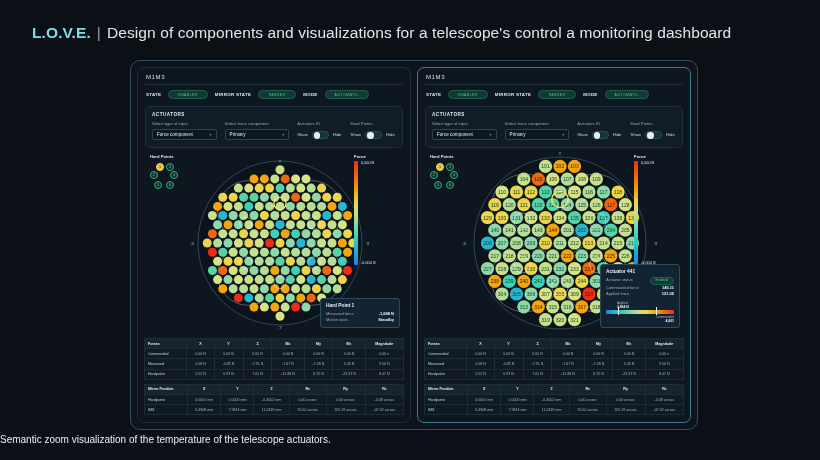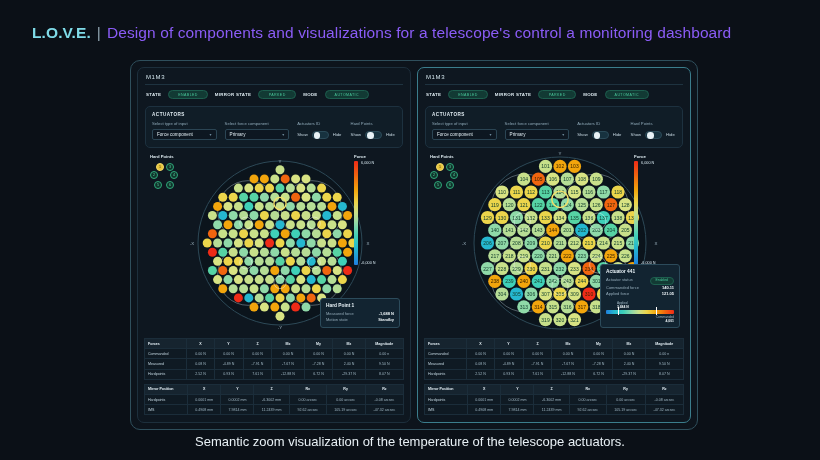--- a/index.html
+++ b/index.html
@@ -11,21 +11,21 @@
     position: relative;
   }
   
   .title-bar {
     position: absolute; left: 32px; top: 24px;
     display: flex; align-items: baseline; gap: 6px;
     font-size: 15.5px; letter-spacing: .1px;
   }
   .title-brand { color: #7fdbe8; font-weight: bold; text-align: center; }
   .title-sep { color: #8fa3b0; font-weight: 300; }
-  .title-text { color: #8b5cf6; font-weight: 400; }
+  .title-text { color: #e5e5e5; font-weight: 400; }
 
   
   .dash {
     position: absolute; left: 130px; top: 60px;
     width: 568px; height: 370px;
     border: 1px solid #2f4f5c;
     border-radius: 10px;
     background: #0d141c;
     padding: 6px;
     display: flex; gap: 6px;
@@ -160,21 +160,21 @@
   }
   .tbl th { background: #16242f; color: #e3eef4; font-weight: bold; }
   .tbl th.num, .tbl td.num { text-align: center; }
   .tbl th:first-child { text-align: left; }
   .tbl td { background: #0f1a23; color: #9fb6c3; }
   .tbl td:first-child { color: #c3d6e0; }
 
   
   .caption {
     position: absolute; left: 0; right: 0; top: 434px;
-    text-align: center; color: #e8f0f5; font-size: 13px;
+    color: #e8f0f5; font-size: 10px;
   }
 </style>
 </head>
 <body>
 
 <div class="title-bar">
   <span class="title-brand">L.O.V.E.</span>
   <span class="title-sep">|</span>
   <span class="title-text">Design of components and visualizations for a telescope's control a monitoring dashboard</span>
 </div>

